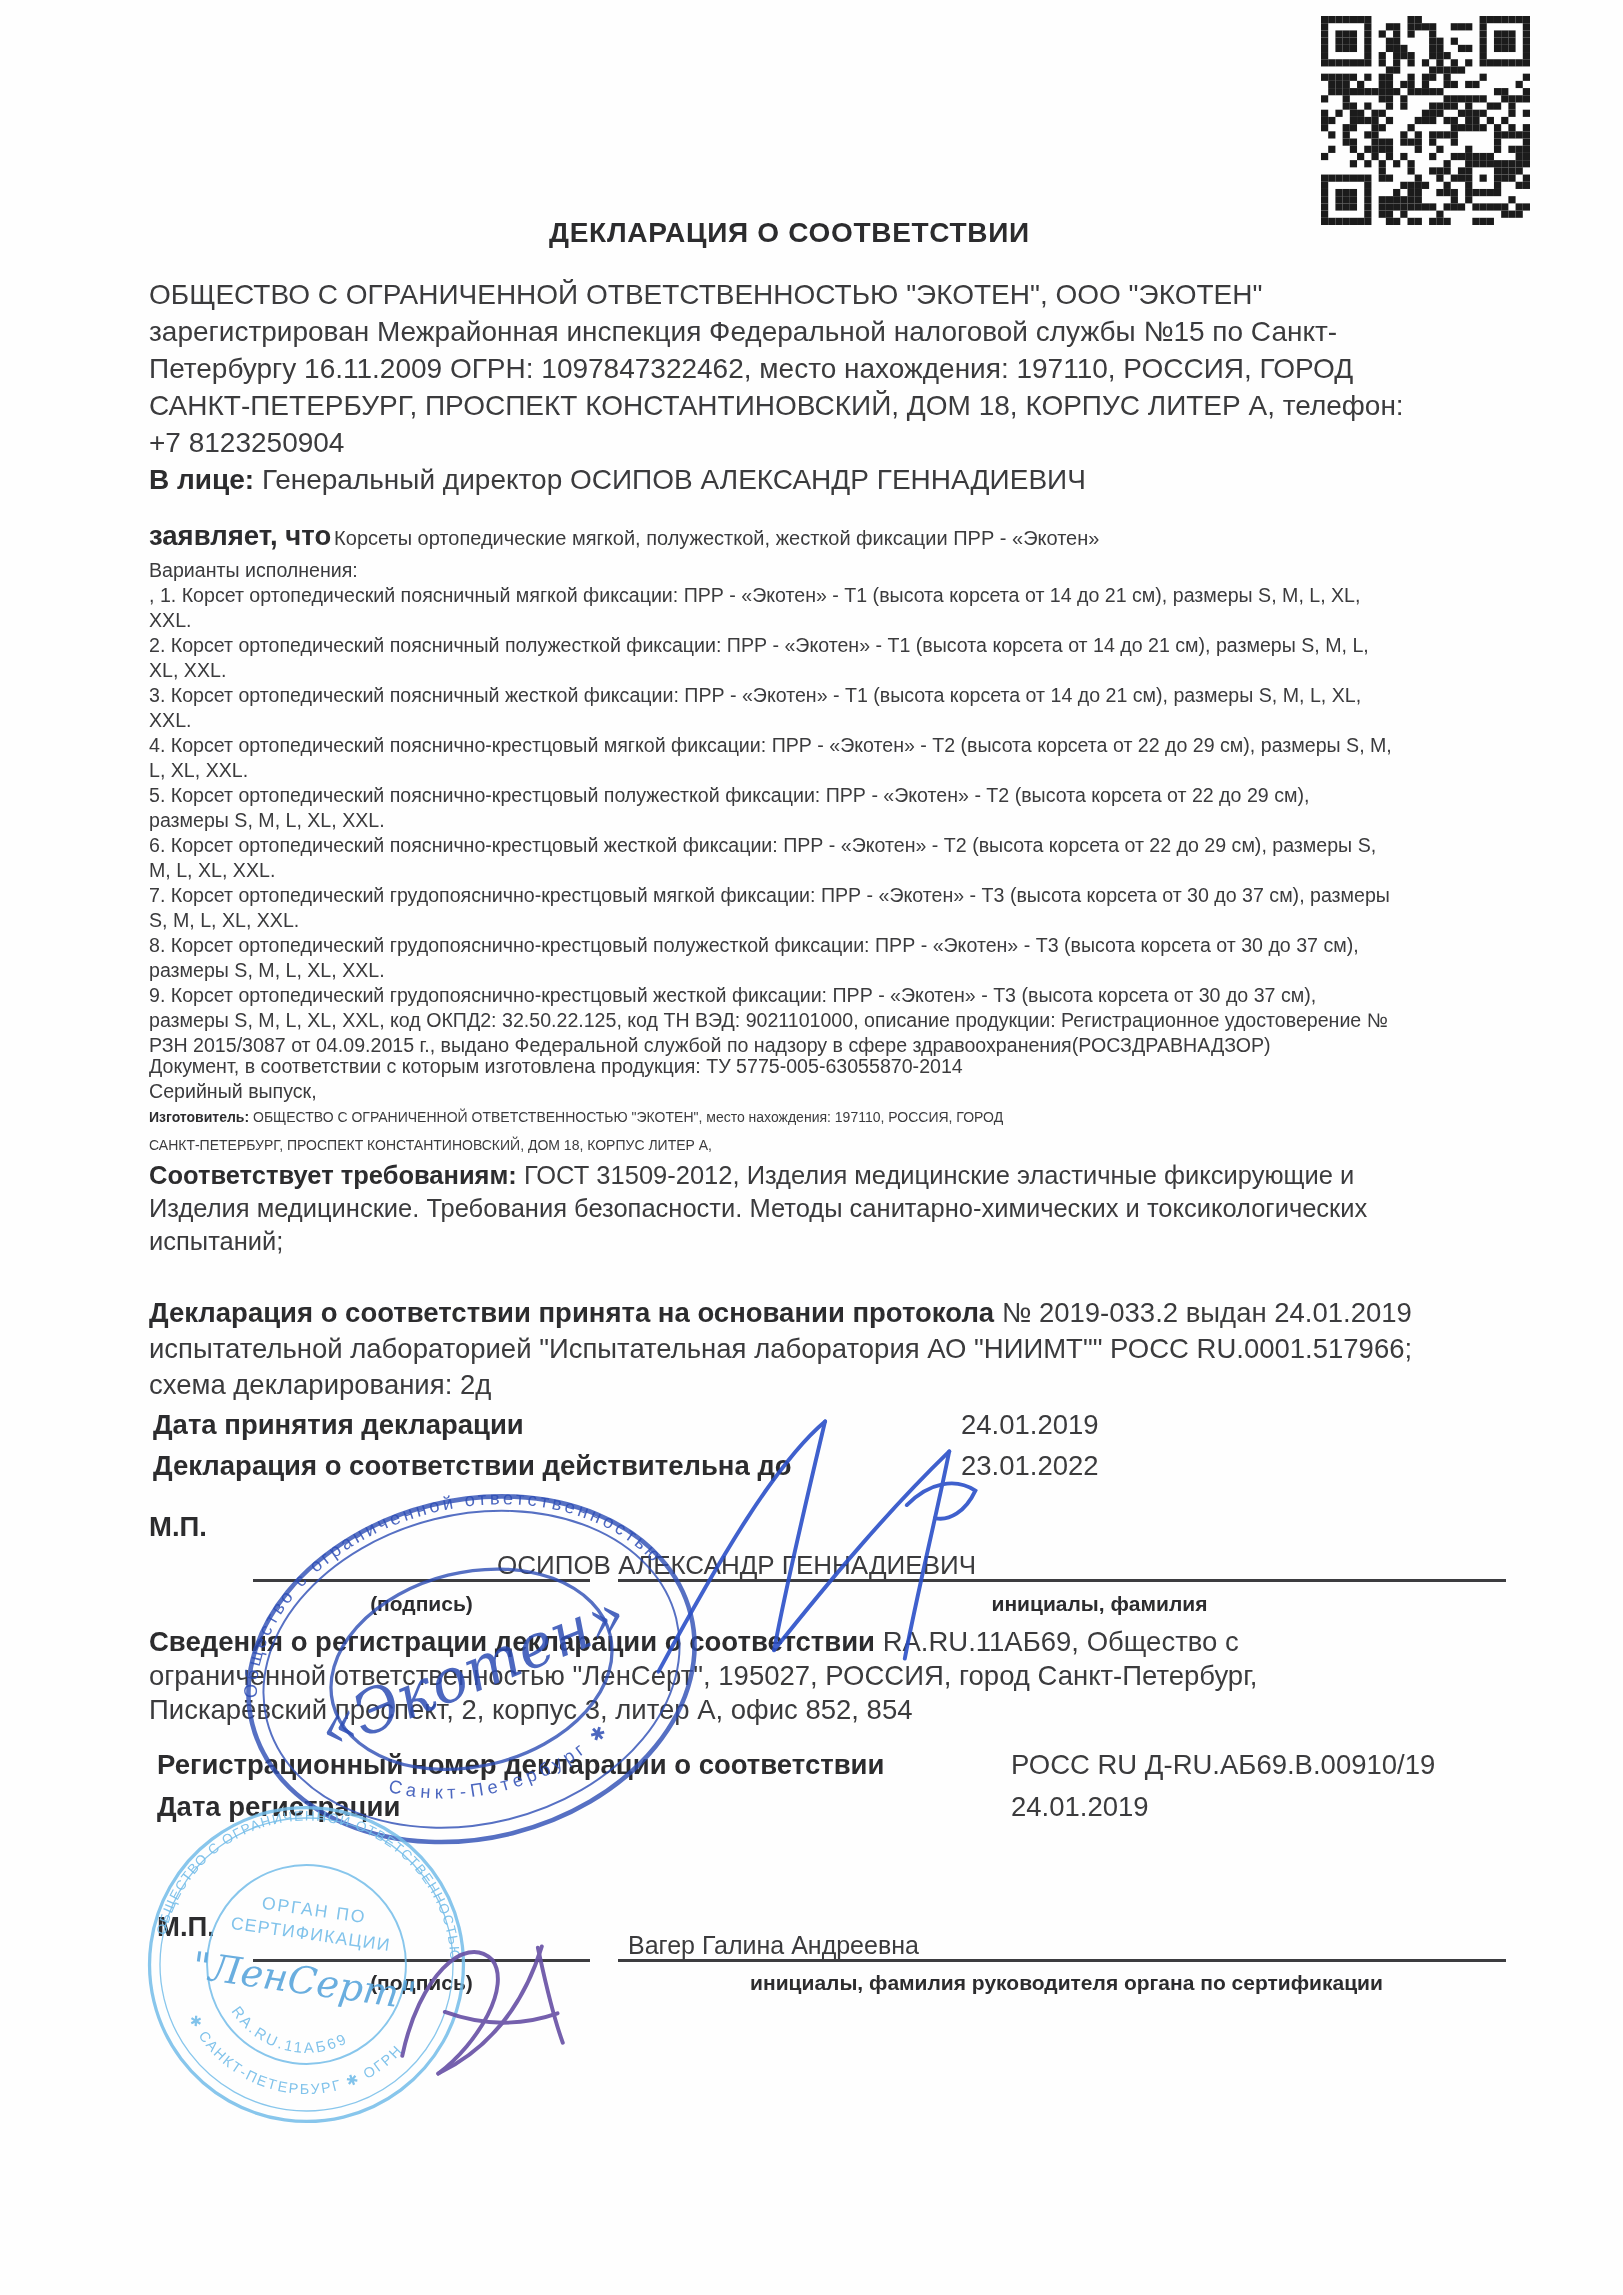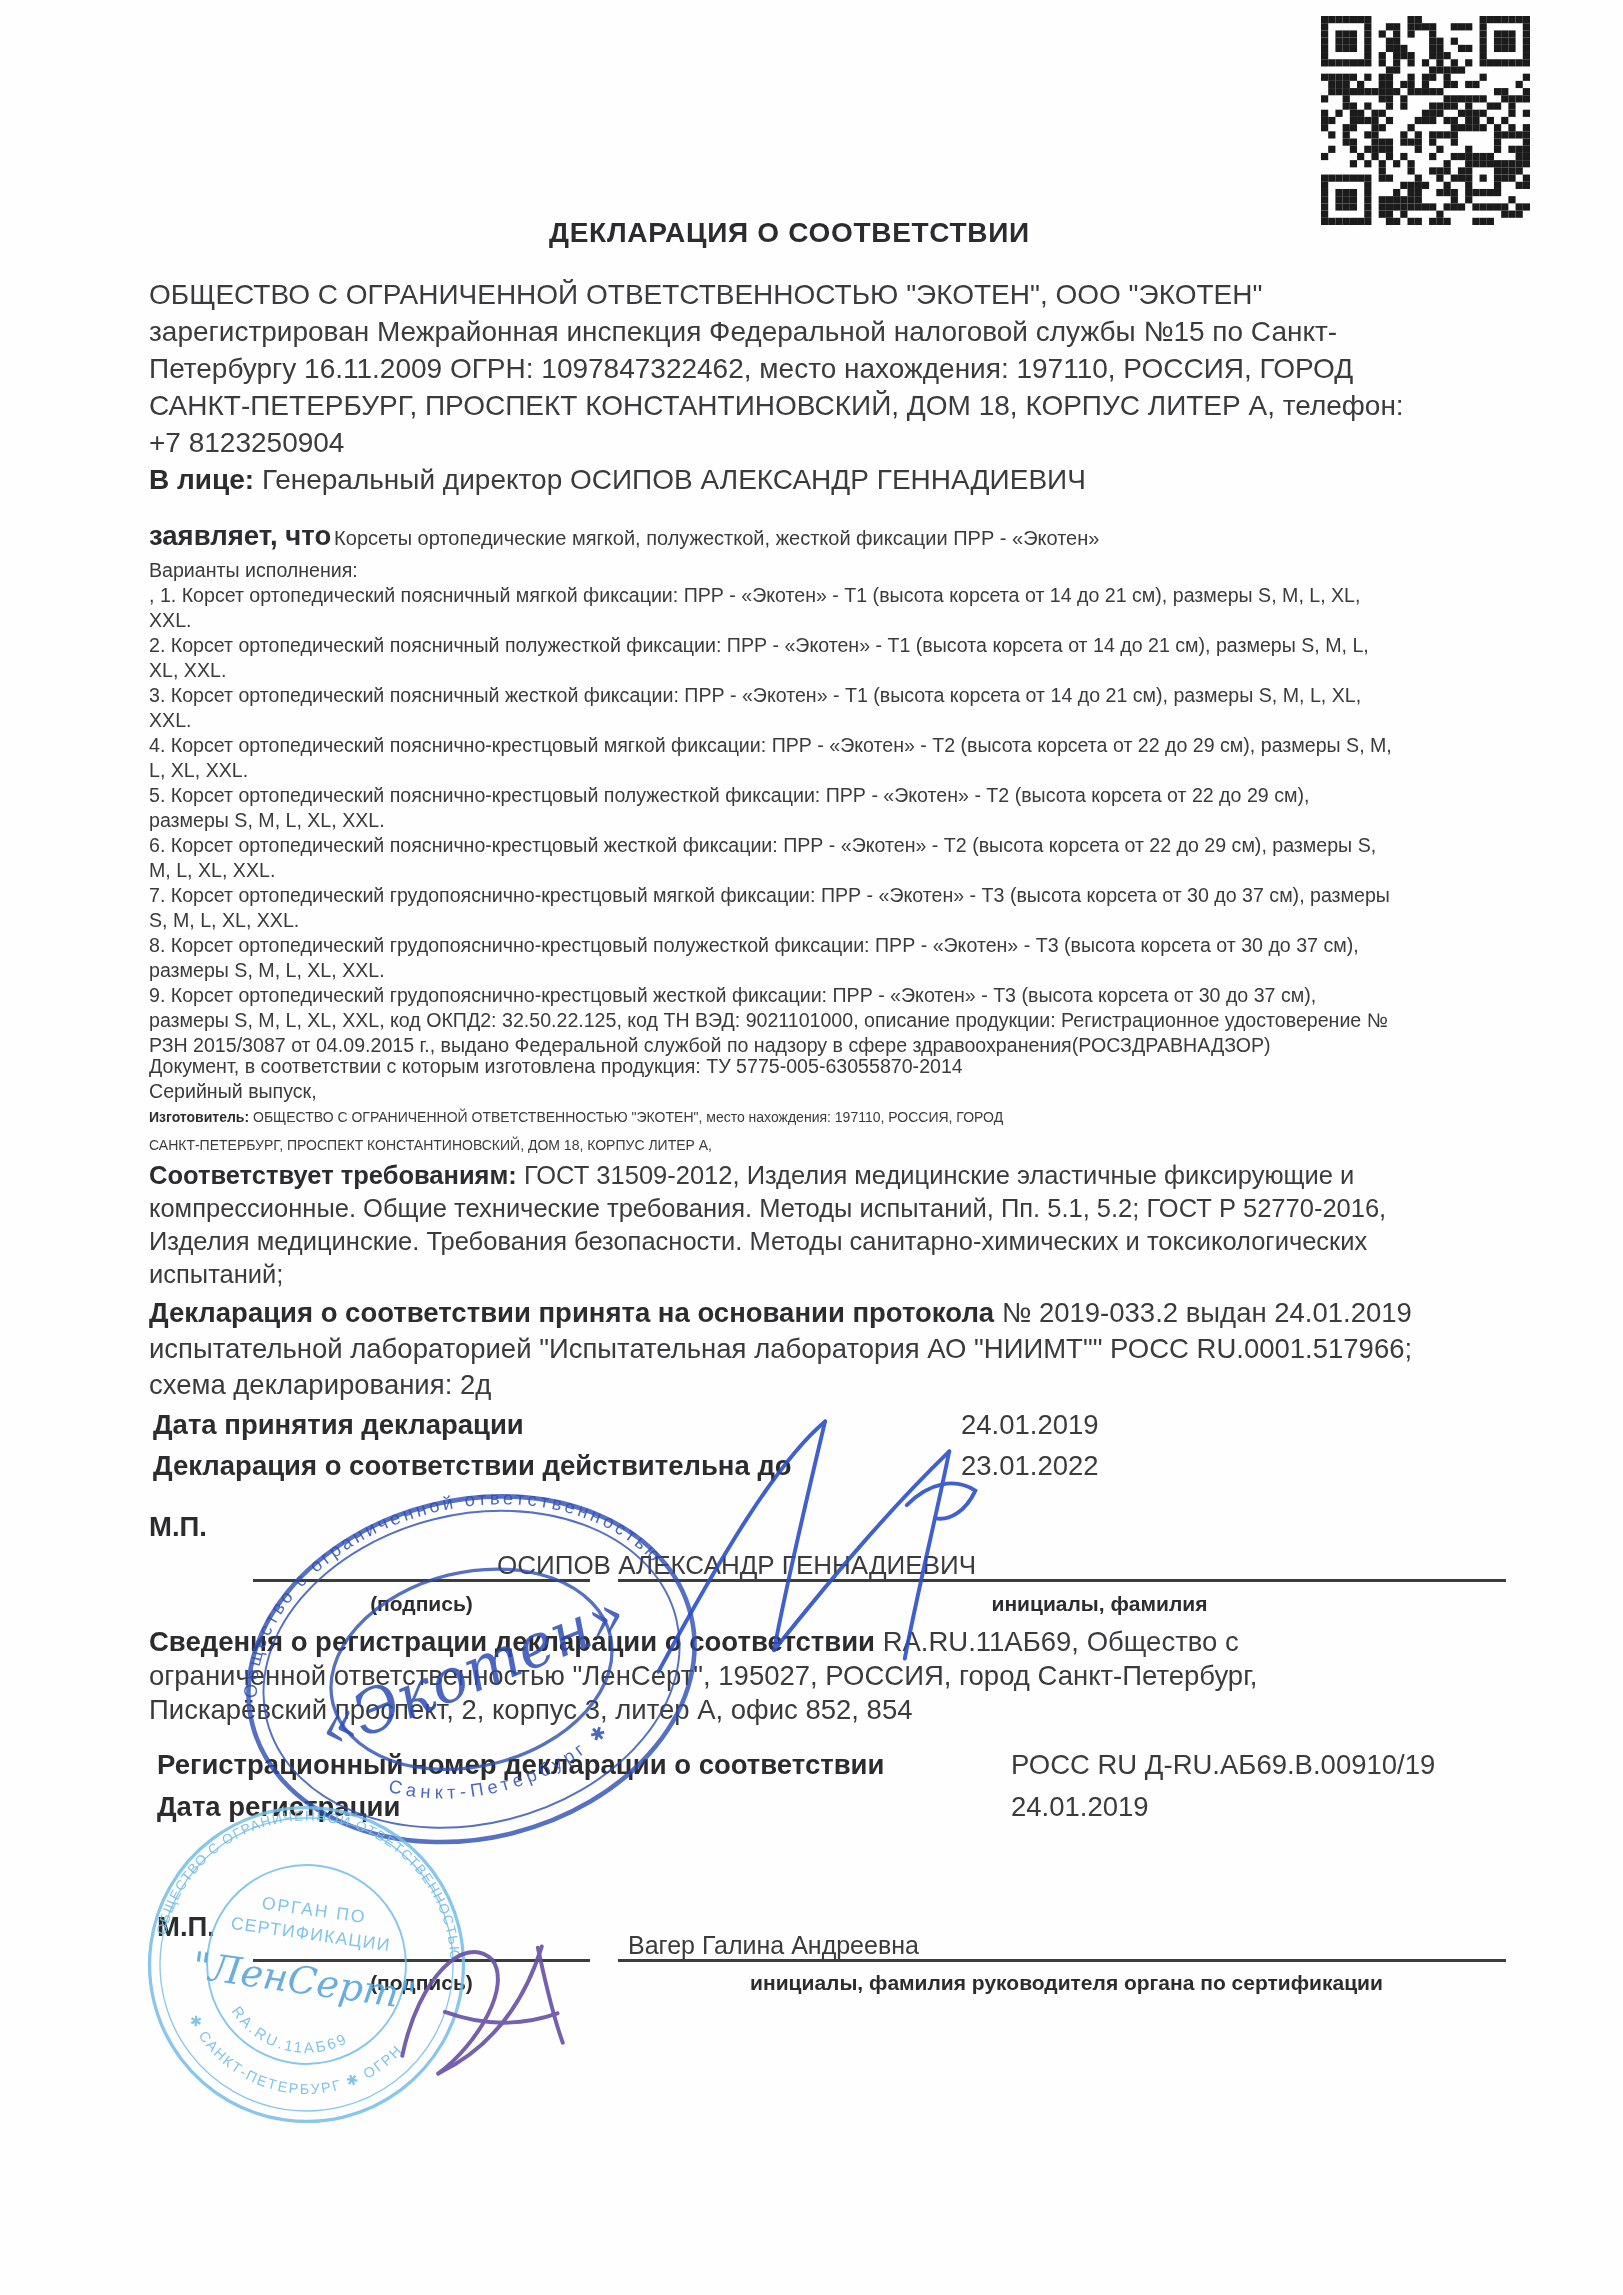--- a/index.html
+++ b/index.html
@@ -510,21 +510,20 @@
         <div class="line">САНКТ-ПЕТЕРБУРГ, ПРОСПЕКТ КОНСТАНТИНОВСКИЙ, ДОМ 18, КОРПУС ЛИТЕР А,</div>
       </div>
   </div>
 
   <div class="blk t-comp" style="top:1159px;">
     <div class="nowrap">
       <span class="b">Соответствует требованиям:</span>
       <span>ГОСТ 31509-2012, Изделия медицинские эластичные фиксирующие и</span>
     </div>
     <div>
-        <div class="line">компрессионные. Общие технические требования. Методы испытаний, Пп. 5.1, 5.2; ГОСТ Р 52770-2016,</div>
         <div class="line">Изделия медицинские. Требования безопасности. Методы санитарно-химических и токсикологических</div>
         <div class="line">испытаний;</div>
       </div>
   </div>
 
   <div class="blk t-basis" style="top:1295px;">
     <div class="nowrap">
       <span class="b">Декларация о соответствии принята на основании протокола</span>
       <span>№ 2019-033.2 выдан 24.01.2019</span>
     </div>

